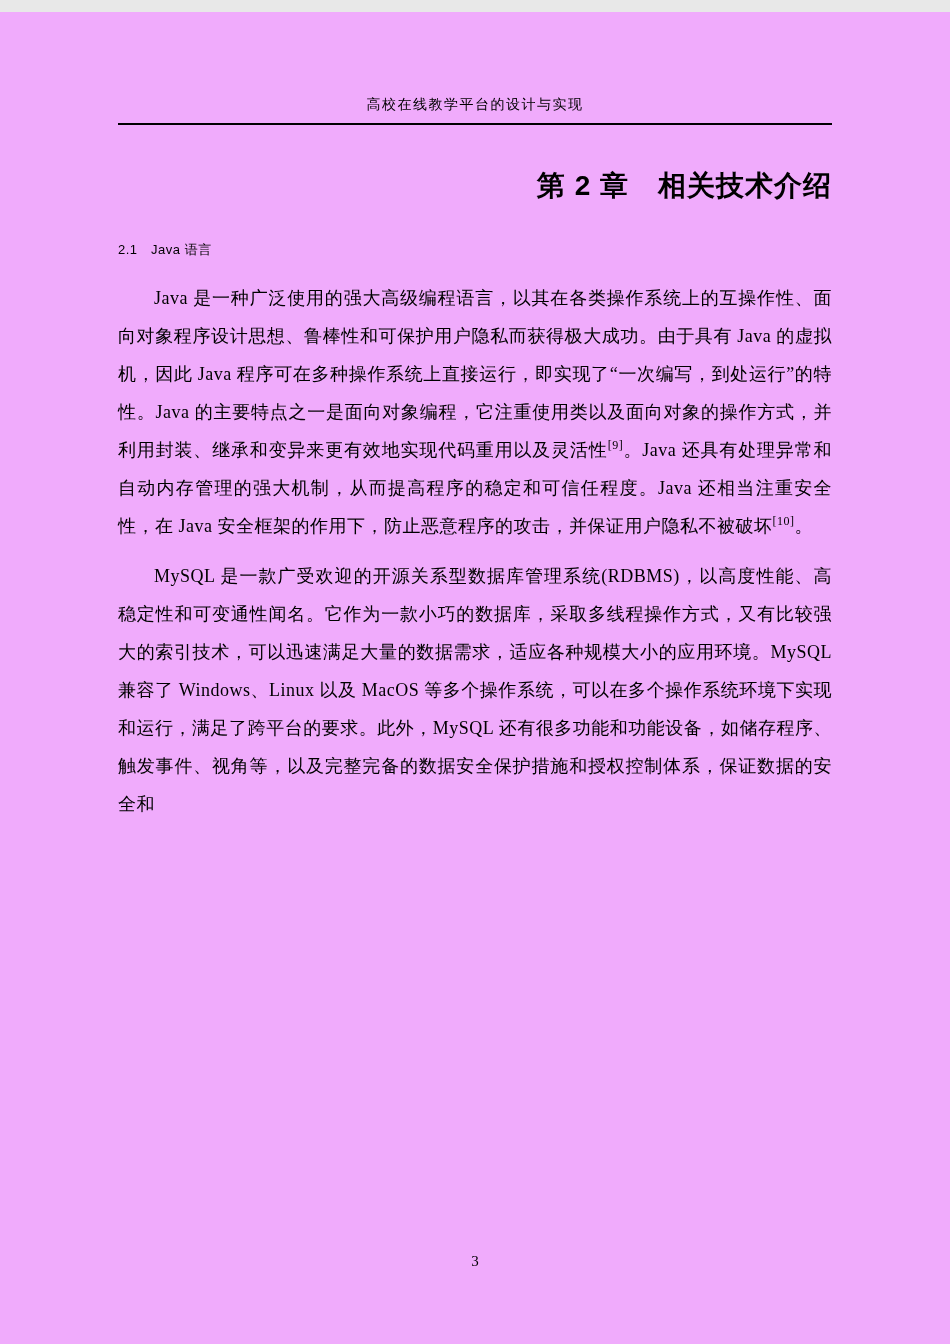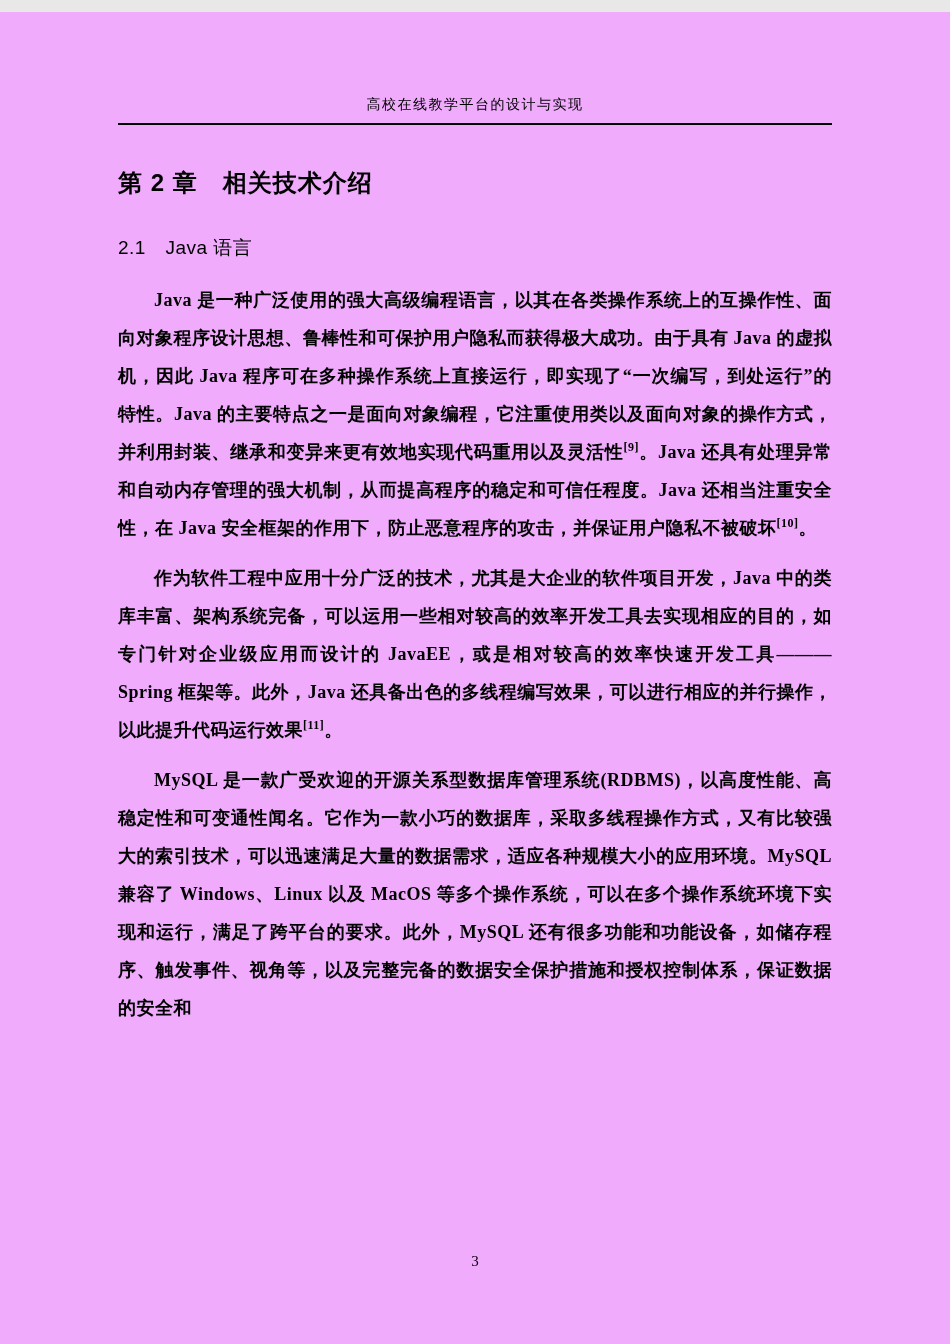--- a/index.html
+++ b/index.html
@@ -23,41 +23,40 @@
   }
   .header {
     text-align: center;
     font-size: 14px;
     letter-spacing: 1.5px;
     padding-bottom: 9px;
     border-bottom: 2px solid #000;
   }
   .chapter-title {
     margin: 42px 0 26px 0;
-    text-align: left;
-    font-size: 24px;
+    text-align: right;
+    font-size: 28px;
     font-weight: bold;
     font-family: "Liberation Sans", "DejaVu Sans", sans-serif;
     letter-spacing: 1px;
   }
   .sec-heading {
     margin: 36px 0 20px 0;
-    font-size: 19px;
+    font-size: 13px;
     font-weight: normal;
     font-family: "Liberation Sans", "DejaVu Sans", sans-serif;
     letter-spacing: 0.5px;
   }
   p.body {
     margin: 12px 0;
     font-size: 18px;
     line-height: 38px;
     text-align: justify;
     text-indent: 2em;
     letter-spacing: 0.5px;
-    font-weight: bold;
   }
   sup.cite {
     font-size: 12px;
     line-height: 0;
     vertical-align: super;
   }
   .footer {
     position: absolute;
     bottom: 86px;
     left: 0;
@@ -73,21 +72,20 @@
   <div class="inner">
 
     <div class="header"><span>高校在线教学平台的设计与实现</span></div>
 
     <h1 class="chapter-title">第 2 章　相关技术介绍</h1>
 
     <h2 class="sec-heading">2.1　Java 语言</h2>
 
     <p class="body"><span>Java 是一种广泛使用的强大高级编程语言，以其在各类操作系统上的互操作性、面向对象程序设计思想、鲁棒性和可保护用户隐私而获得极大成功。由于具有 Java 的虚拟机，因此 Java 程序可在多种操作系统上直接运行，即实现了“一次编写，到处运行”的特性。Java 的主要特点之一是面向对象编程，它注重使用类以及面向对象的操作方式，并利用封装、继承和变异来更有效地实现代码重用以及灵活性</span><sup class="cite">[9]</sup><span>。Java 还具有处理异常和自动内存管理的强大机制，从而提高程序的稳定和可信任程度。Java 还相当注重安全性，在 Java 安全框架的作用下，防止恶意程序的攻击，并保证用户隐私不被破坏</span><sup class="cite">[10]</sup><span>。</span></p>
 
-    <p class="body"><span>作为软件工程中应用十分广泛的技术，尤其是大企业的软件项目开发，Java 中的类库丰富、架构系统完备，可以运用一些相对较高的效率开发工具去实现相应的目的，如专门针对企业级应用而设计的 JavaEE，或是相对较高的效率快速开发工具———Spring 框架等。此外，Java 还具备出色的多线程编写效果，可以进行相应的并行操作，以此提升代码运行效果</span><sup class="cite">[11]</sup><span>。</span></p>
 
 
 
     <p class="body">MySQL 是一款广受欢迎的开源关系型数据库管理系统(RDBMS)，以高度性能、高稳定性和可变通性闻名。它作为一款小巧的数据库，采取多线程操作方式，又有比较强大的索引技术，可以迅速满足大量的数据需求，适应各种规模大小的应用环境。MySQL 兼容了 Windows、Linux 以及 MacOS 等多个操作系统，可以在多个操作系统环境下实现和运行，满足了跨平台的要求。此外，MySQL 还有很多功能和功能设备，如储存程序、触发事件、视角等，以及完整完备的数据安全保护措施和授权控制体系，保证数据的安全和</p>
 
   </div>
 
   <div class="footer"><span>3</span></div>
 </div>
 

